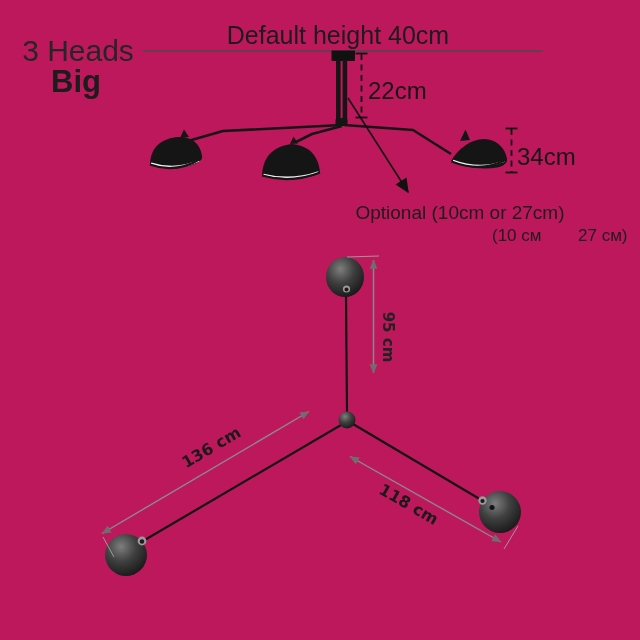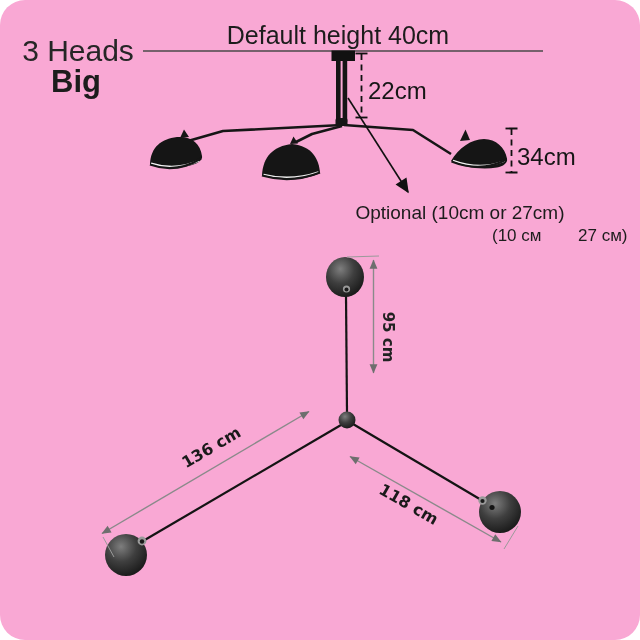--- a/index.html
+++ b/index.html
@@ -1,22 +1,21 @@
 <!DOCTYPE html>
 <html><head>
 <meta charset="utf-8">
 <style>
   html,body{margin:0;padding:0;background:#ffffff;}
   .stage{
     position:relative;
     width:640px;height:640px;
-    background:#f9a8d4;
+    background:#be185d;
     font-family:"Liberation Sans", sans-serif;
     overflow:hidden;
-    border-radius:25px;
   }
   svg text{fill:#1c1c1c;}
   .t-heads{font-size:30px;fill:#262626;}
   .t-big{font-size:31px;font-weight:700;}
   .t-title{font-size:25px;fill:#1c1c1c;}
   .t-dim{font-size:24px;fill:#161616;}
   .t-opt{font-size:19px;fill:#1c1c1c;}
   .t-opt-ru{font-size:17px;fill:#1c1c1c;}
   .t-plan{font-family:"DejaVu Sans", sans-serif;font-size:15px;font-weight:700;fill:#222;}
   .t-plan-big{font-family:"DejaVu Sans", sans-serif;font-size:16px;font-weight:700;fill:#1a1a1a;}

